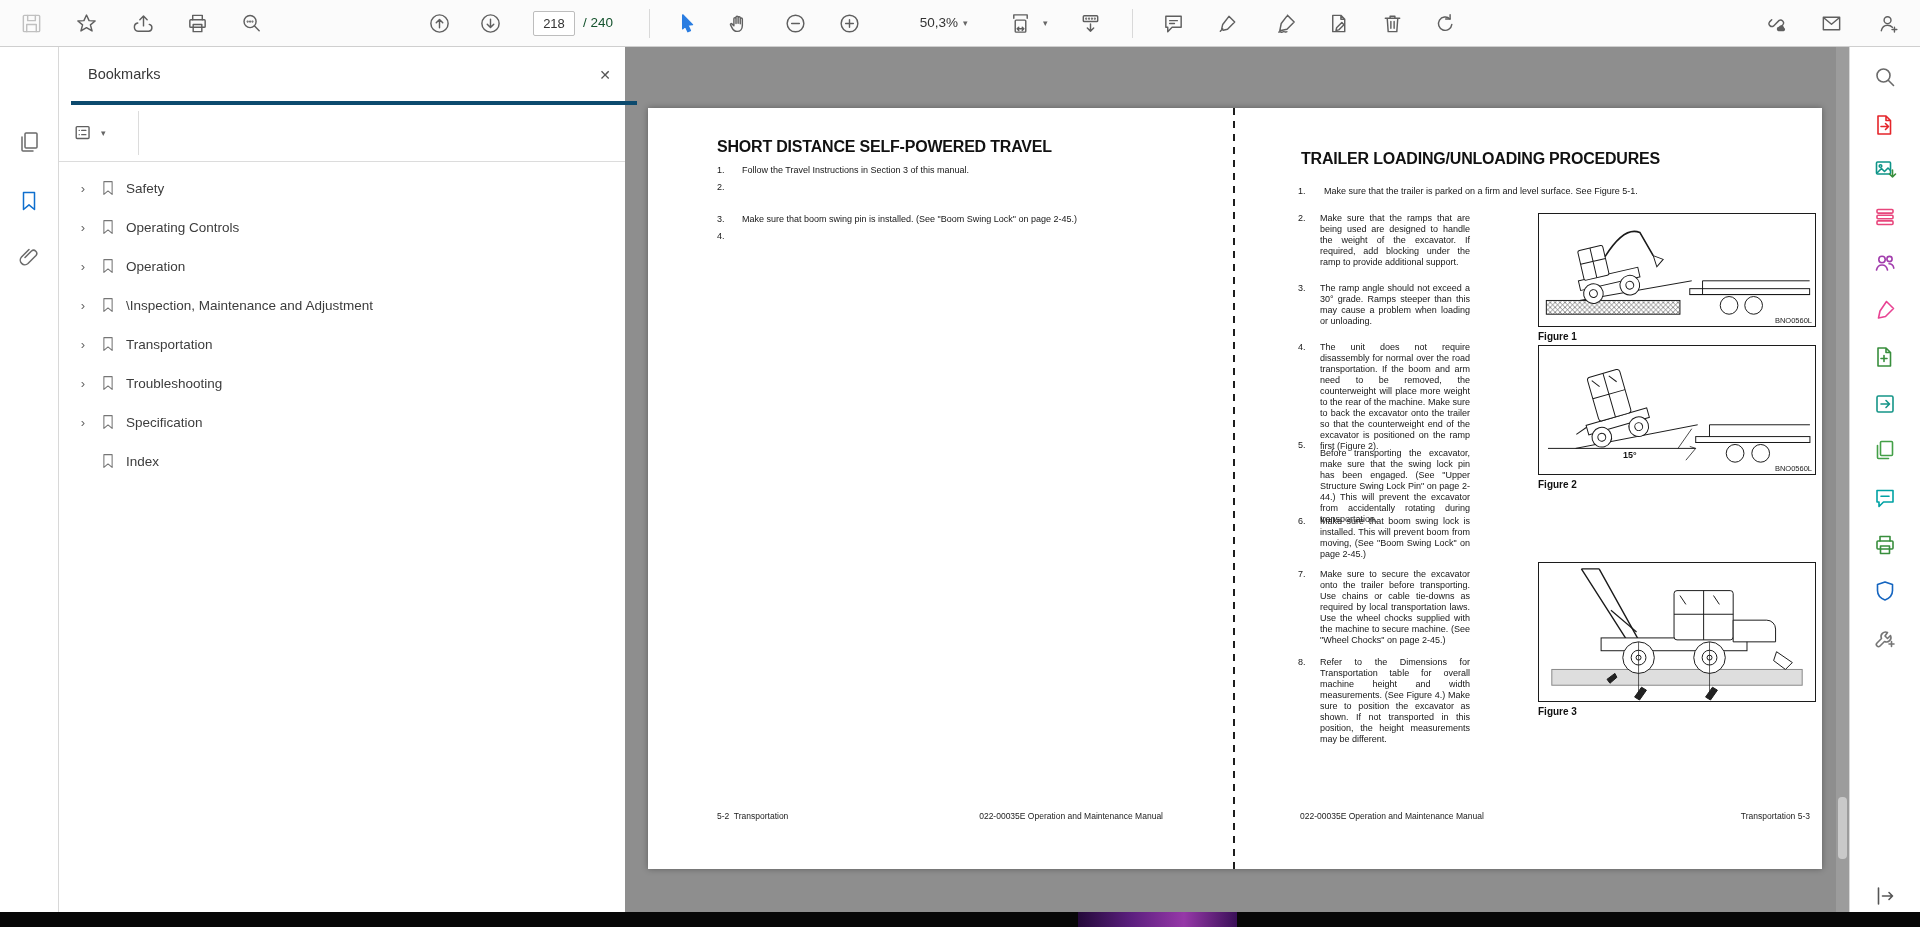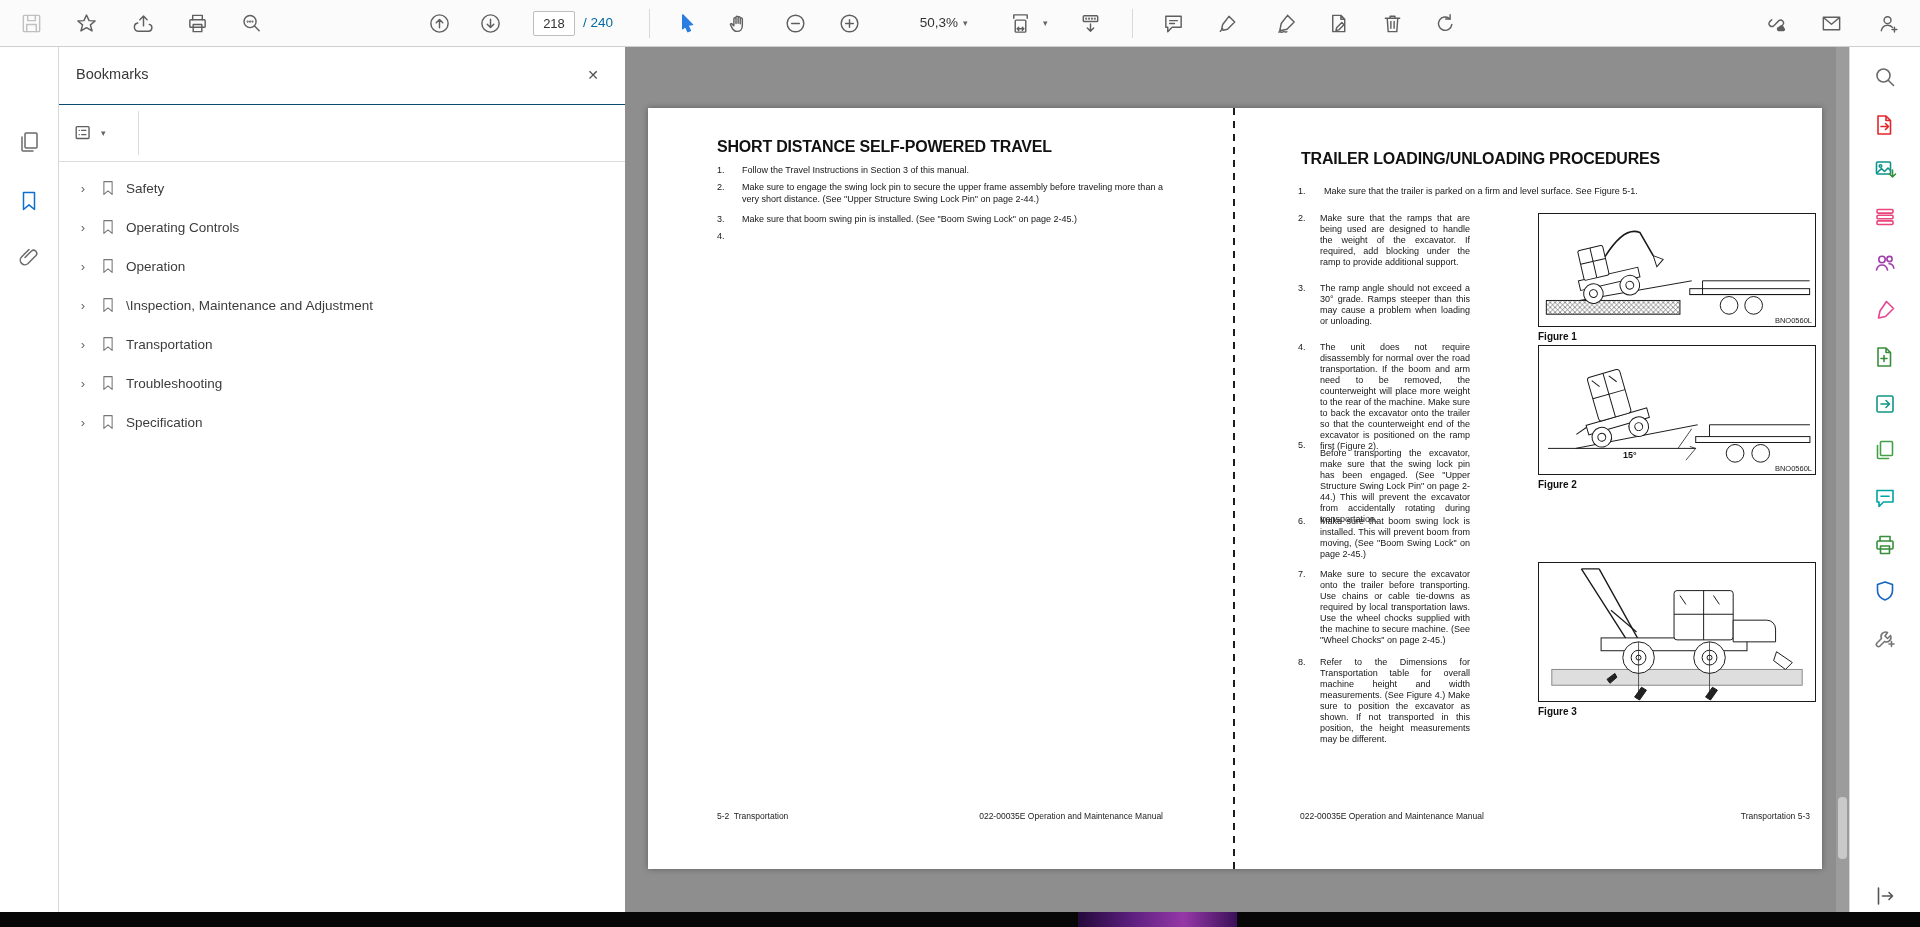--- a/index.html
+++ b/index.html
@@ -7,33 +7,33 @@
   body{font-family:"Liberation Sans",sans-serif;background:#929292}
   .app{position:relative;width:1920px;height:927px;background:#929292}
 
   
   .toolbar{position:absolute;left:0;top:0;width:1920px;height:47px;background:#fbfbfb;border-bottom:1px solid #cfcfcf;z-index:30}
   .tbi{position:absolute;top:50%;transform:translate(-50%,-50%);width:30px;height:30px;display:flex;align-items:center;justify-content:center;border-radius:3px;cursor:pointer}
   .tbi svg{width:23px;height:23px;stroke:#5f5f5f;fill:none;stroke-width:1.5;stroke-linecap:round;stroke-linejoin:round}
   .tbi.disabled svg{stroke:#c0c0c0}
   .tb-sep{position:absolute;top:9px;width:1px;height:29px;background:#d9d9d9}
   .page-input{position:absolute;left:533px;top:11px;width:42px;height:25px;border:1px solid #bdbdbd;border-radius:2px;text-align:center;font-size:13px;color:#333;background:#fff;font-family:"Liberation Sans",sans-serif}
-  .page-total{position:absolute;left:583px;top:15px;font-size:13.5px;color:#0369a1;white-space:pre}
+  .page-total{position:absolute;left:583px;top:15px;font-size:13.5px;color:#14532d;white-space:pre}
   .zoom-val{position:absolute;left:902px;top:15px;font-size:13.5px;color:#333;width:56px;text-align:right}
   .caret{position:absolute;top:18px;font-size:9px;color:#666}
 
   
   .left-rail{position:absolute;left:0;top:47px;width:59px;height:865px;background:#fff;border-right:1px solid #d8d8d8;z-index:20}
   .lri{position:absolute;left:50%;transform:translateX(-50%);width:34px;height:34px;display:flex;align-items:center;justify-content:center;cursor:pointer}
   .lri svg{width:24px;height:24px;fill:none;stroke:#6a6a6a;stroke-width:1.5;stroke-linecap:round;stroke-linejoin:round}
   .lri.active svg{stroke:#0f6fce}
 
   
   .bm-panel{position:absolute;left:59px;top:47px;width:566px;height:865px;background:#fff;z-index:10}
-  .bm-header{position:absolute;left:0;top:0;width:100%;height:58px;border-bottom:1px solid #0c4a6e}
+  .bm-header{position:absolute;left:12px;top:0;width:100%;height:58px;border-bottom:4px solid #0c4a6e}
   .bm-title{position:absolute;left:17px;top:19px;font-size:14.5px;color:#383838}
   .bm-close{position:absolute;left:521px;top:15px;width:26px;height:26px;display:flex;align-items:center;justify-content:center;font-size:14px;color:#555;cursor:pointer}
   .bm-options{position:absolute;left:0;top:58px;width:100%;height:57px;border-bottom:1px solid #dcdcdc}
   .bm-optbtn{position:absolute;left:14px;top:12px;width:52px;height:32px;display:flex;align-items:center;gap:6px;cursor:pointer}
   .bm-optbtn svg{width:22px;height:22px;fill:none;stroke:#5f5f5f;stroke-width:1.5;stroke-linecap:round}
   .bm-optsep{position:absolute;left:79px;top:6px;width:1px;height:44px;background:#dcdcdc}
   .bm-list{position:absolute;left:0;top:122px;width:100%}
   .bm-row{position:relative;height:39px;display:flex;align-items:center;cursor:pointer}
   .bm-chev{position:absolute;left:17px;width:14px;text-align:center;font-size:13px;color:#666}
   .bm-glyph{position:absolute;left:40px;width:20px;height:22px}
@@ -308,35 +308,40 @@
             </svg></span>
         <span class="bm-label">Troubleshooting</span>
       </div>
       <div class="bm-row">
         <span class="bm-chev">›</span>
         <span class="bm-glyph"><svg viewBox="0 0 24 24">
               <path d="M6.5 3.5 h11 V20.5 l-5.5-4.6 -5.5 4.6 Z"></path>
             </svg></span>
         <span class="bm-label">Specification</span>
       </div>
+      <div class="bm-row">
+        <span class="bm-glyph"><svg viewBox="0 0 24 24">
+              <path d="M6.5 3.5 h11 V20.5 l-5.5-4.6 -5.5 4.6 Z"></path>
+            </svg></span>
+        <span class="bm-label">Index</span>
+      </div>
     </div>
   </div>
 
   <div class="panel-collapse" style="left:627px;border-right:8px solid #2d2d2d"></div>
   <div class="panel-collapse" style="left:1838px;border-right:8px solid #2d2d2d"></div>
 
   <div class="doc">
     <div class="sheet">
       <div class="fold"></div>
 
       <div class="h1" style="left:69px;top:30px">SHORT DISTANCE SELF-POWERED TRAVEL</div>
       <span class="li-num" style="left:69px;top:57px">1.</span>
       <div class="li-text" style="left:94px;top:57px;width:421px">Follow the Travel Instructions in Section 3 of this manual.</div>
       <span class="li-num" style="left:69px;top:74px">2.</span>
-      <div class="li-text" style="left:94px;top:74px;width:421px">Make sure to engage the swing lock pin to secure the upper frame assembly before traveling more than a very short distance. (See "Upper Structure Swing Lock Pin" on page 2-44.)</div>
       <span class="li-num" style="left:69px;top:106px">3.</span>
       <div class="li-text" style="left:94px;top:106px;width:421px">Make sure that boom swing pin is installed. (See "Boom Swing Lock" on page 2-45.)</div>
       <span class="li-num" style="left:69px;top:123px">4.</span>
 
 
       <div class="pfoot" style="left:69px">5-2  Transportation</div>
       <div class="pfoot" style="left:315px;width:200px;text-align:right">022-00035E Operation and Maintenance Manual</div>
 
       <div class="h1" style="left:653px;top:42px">TRAILER LOADING/UNLOADING PROCEDURES</div>
       <span class="li-num" style="left:650px;top:78px">1.</span>

